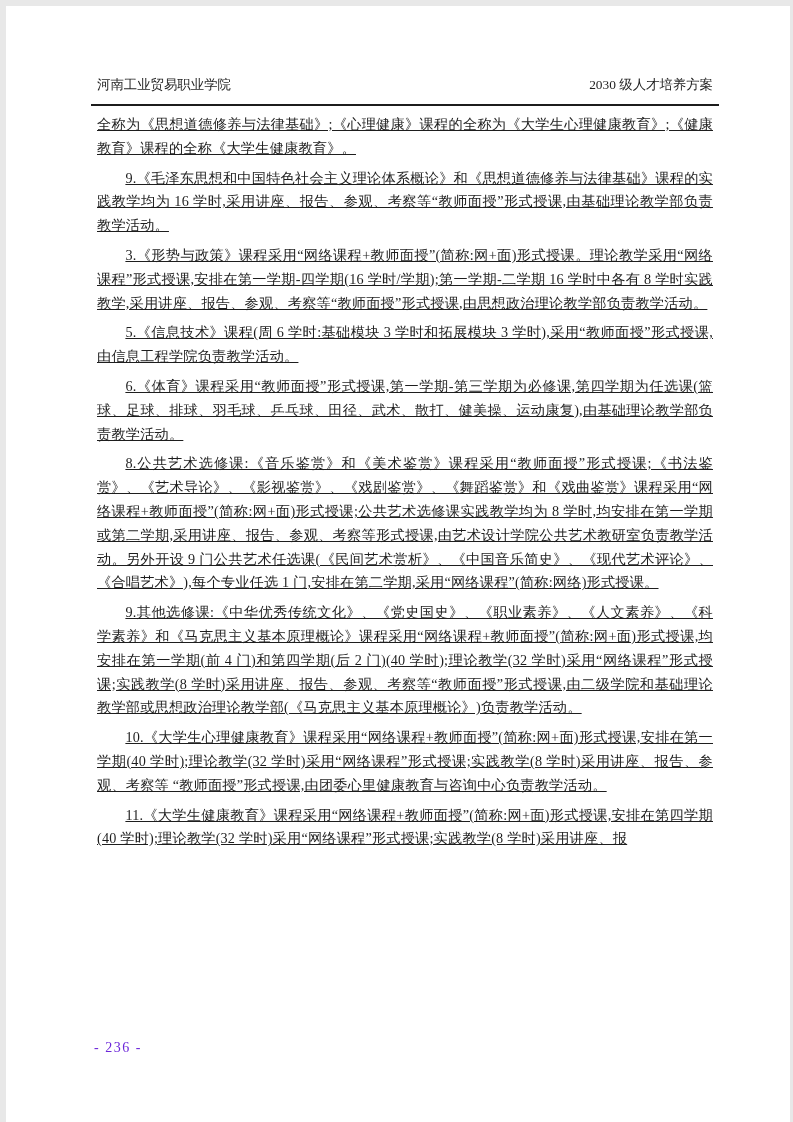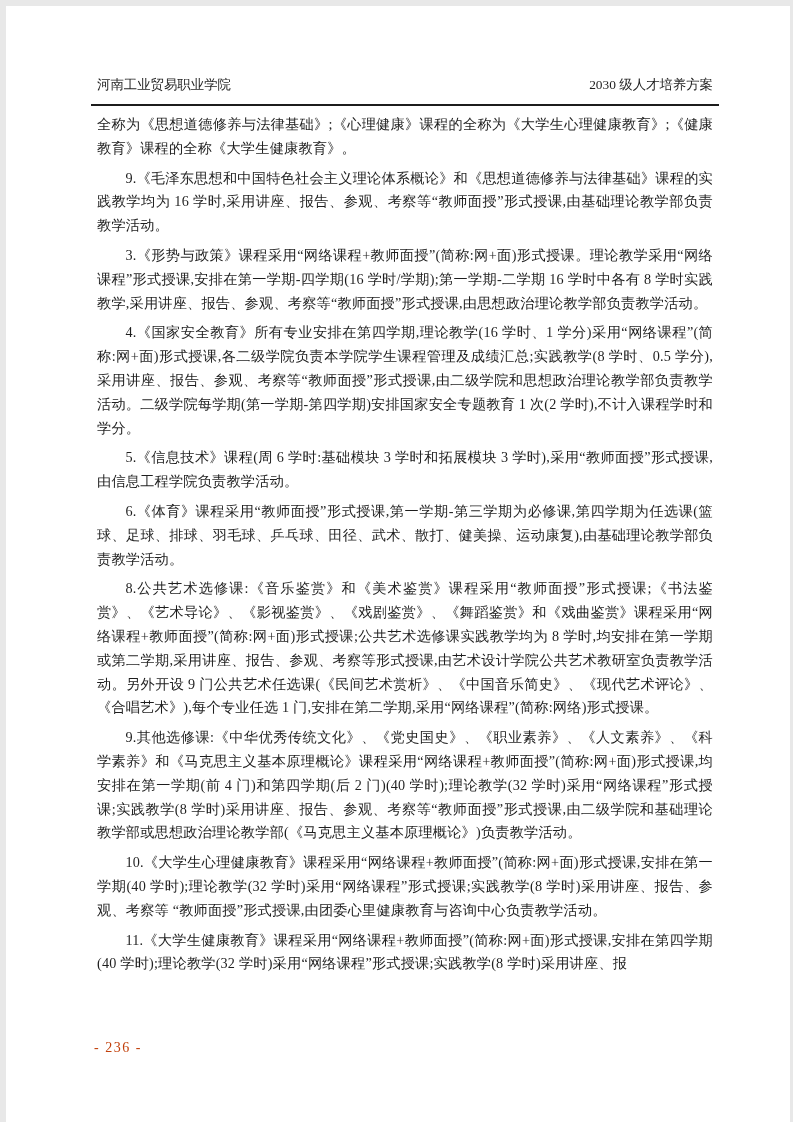--- a/index.html
+++ b/index.html
@@ -29,51 +29,51 @@
   }
   .doc-body {
     position: absolute;
     left: 85px;
     right: 80px;
     top: 101px;
     font-size: 14.2px;
     line-height: 23.8px;
     text-align: justify;
     letter-spacing: 0.2px;
+    text-decoration: underline;
   }
   .doc-body p {
     text-indent: 2em;
   }
   .doc-body p.cont {
     text-indent: 0;
   }
   .page-footer {
     position: absolute;
     left: 85px;
     top: 1031px;
     font-size: 14px;
     letter-spacing: 1.5px;
-    color: #c2410c;
+    color: #6d28d9;
   }
 </style>
 </head>
 <body>
 
 <div class="page">
 
   <div class="page-header">
     <span>河南工业贸易职业学院</span>
     <span>2030 级人才培养方案</span>
   </div>
 
   <div class="doc-body">
     <p class="cont">全称为《思想道德修养与法律基础》;《心理健康》课程的全称为《大学生心理健康教育》;《健康教育》课程的全称《大学生健康教育》。</p>
     <p>9.《毛泽东思想和中国特色社会主义理论体系概论》和《思想道德修养与法律基础》课程的实践教学均为 16 学时,采用讲座、报告、参观、考察等“教师面授”形式授课,由基础理论教学部负责教学活动。</p>
     <p>3.《形势与政策》课程采用“网络课程+教师面授”(简称:网+面)形式授课。理论教学采用“网络课程”形式授课,安排在第一学期-四学期(16 学时/学期);第一学期-二学期 16 学时中各有 8 学时实践教学,采用讲座、报告、参观、考察等“教师面授”形式授课,由思想政治理论教学部负责教学活动。</p>
-    <p>4.《国家安全教育》所有专业安排在第四学期,理论教学(16 学时、1 学分)采用“网络课程”(简称:网+面)形式授课,各二级学院负责本学院学生课程管理及成绩汇总;实践教学(8 学时、0.5 学分),采用讲座、报告、参观、考察等“教师面授”形式授课,由二级学院和思想政治理论教学部负责教学活动。二级学院每学期(第一学期-第四学期)安排国家安全专题教育 1 次(2 学时),不计入课程学时和学分。</p>
     <p>5.《信息技术》课程(周 6 学时:基础模块 3 学时和拓展模块 3 学时),采用“教师面授”形式授课,由信息工程学院负责教学活动。</p>
     <p>6.《体育》课程采用“教师面授”形式授课,第一学期-第三学期为必修课,第四学期为任选课(篮球、足球、排球、羽毛球、乒乓球、田径、武术、散打、健美操、运动康复),由基础理论教学部负责教学活动。</p>
     <p>8.公共艺术选修课:《音乐鉴赏》和《美术鉴赏》课程采用“教师面授”形式授课;《书法鉴赏》、《艺术导论》、《影视鉴赏》、《戏剧鉴赏》、《舞蹈鉴赏》和《戏曲鉴赏》课程采用“网络课程+教师面授”(简称:网+面)形式授课;公共艺术选修课实践教学均为 8 学时,均安排在第一学期或第二学期,采用讲座、报告、参观、考察等形式授课,由艺术设计学院公共艺术教研室负责教学活动。另外开设 9 门公共艺术任选课(《民间艺术赏析》、《中国音乐简史》、《现代艺术评论》、《合唱艺术》),每个专业任选 1 门,安排在第二学期,采用“网络课程”(简称:网络)形式授课。</p>
     <p>9.其他选修课:《中华优秀传统文化》、《党史国史》、《职业素养》、《人文素养》、《科学素养》和《马克思主义基本原理概论》课程采用“网络课程+教师面授”(简称:网+面)形式授课,均安排在第一学期(前 4 门)和第四学期(后 2 门)(40 学时);理论教学(32 学时)采用“网络课程”形式授课;实践教学(8 学时)采用讲座、报告、参观、考察等“教师面授”形式授课,由二级学院和基础理论教学部或思想政治理论教学部(《马克思主义基本原理概论》)负责教学活动。</p>
     <p>10.《大学生心理健康教育》课程采用“网络课程+教师面授”(简称:网+面)形式授课,安排在第一学期(40 学时);理论教学(32 学时)采用“网络课程”形式授课;实践教学(8 学时)采用讲座、报告、参观、考察等 “教师面授”形式授课,由团委心里健康教育与咨询中心负责教学活动。</p>
     <p>11.《大学生健康教育》课程采用“网络课程+教师面授”(简称:网+面)形式授课,安排在第四学期(40 学时);理论教学(32 学时)采用“网络课程”形式授课;实践教学(8 学时)采用讲座、报</p>
   </div>
 
   <div class="page-footer">- 236 -</div>
 

